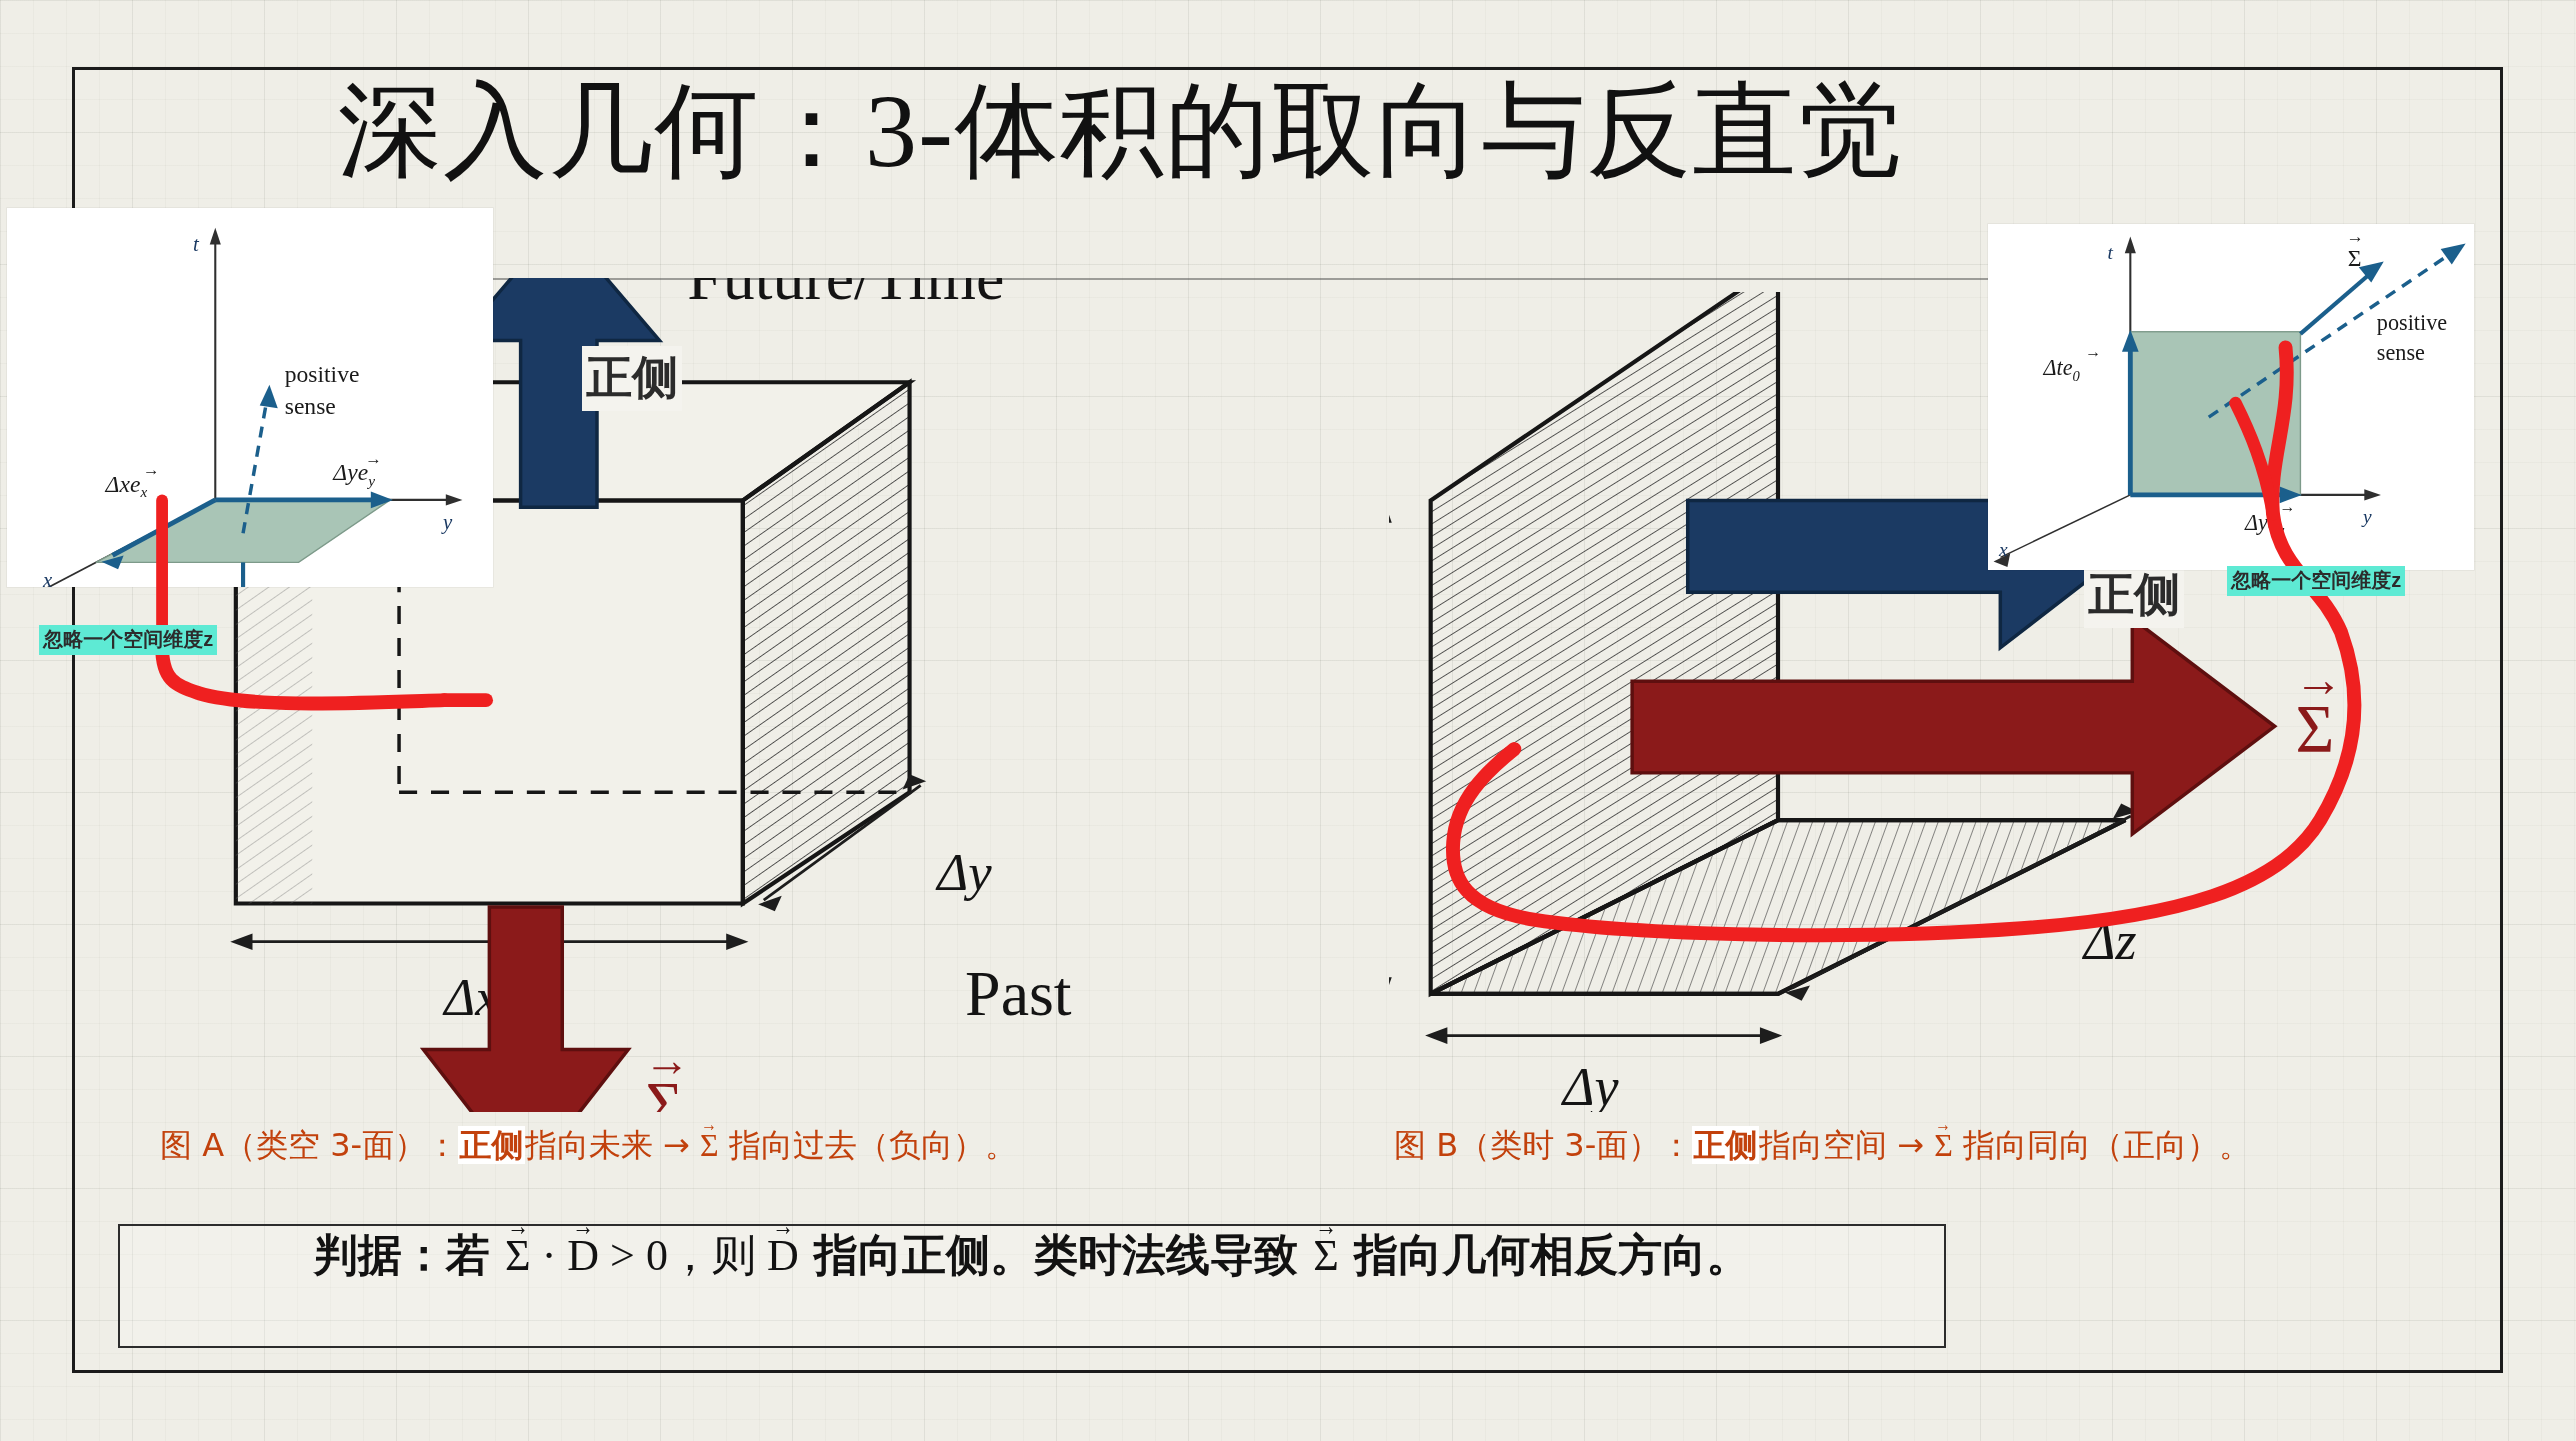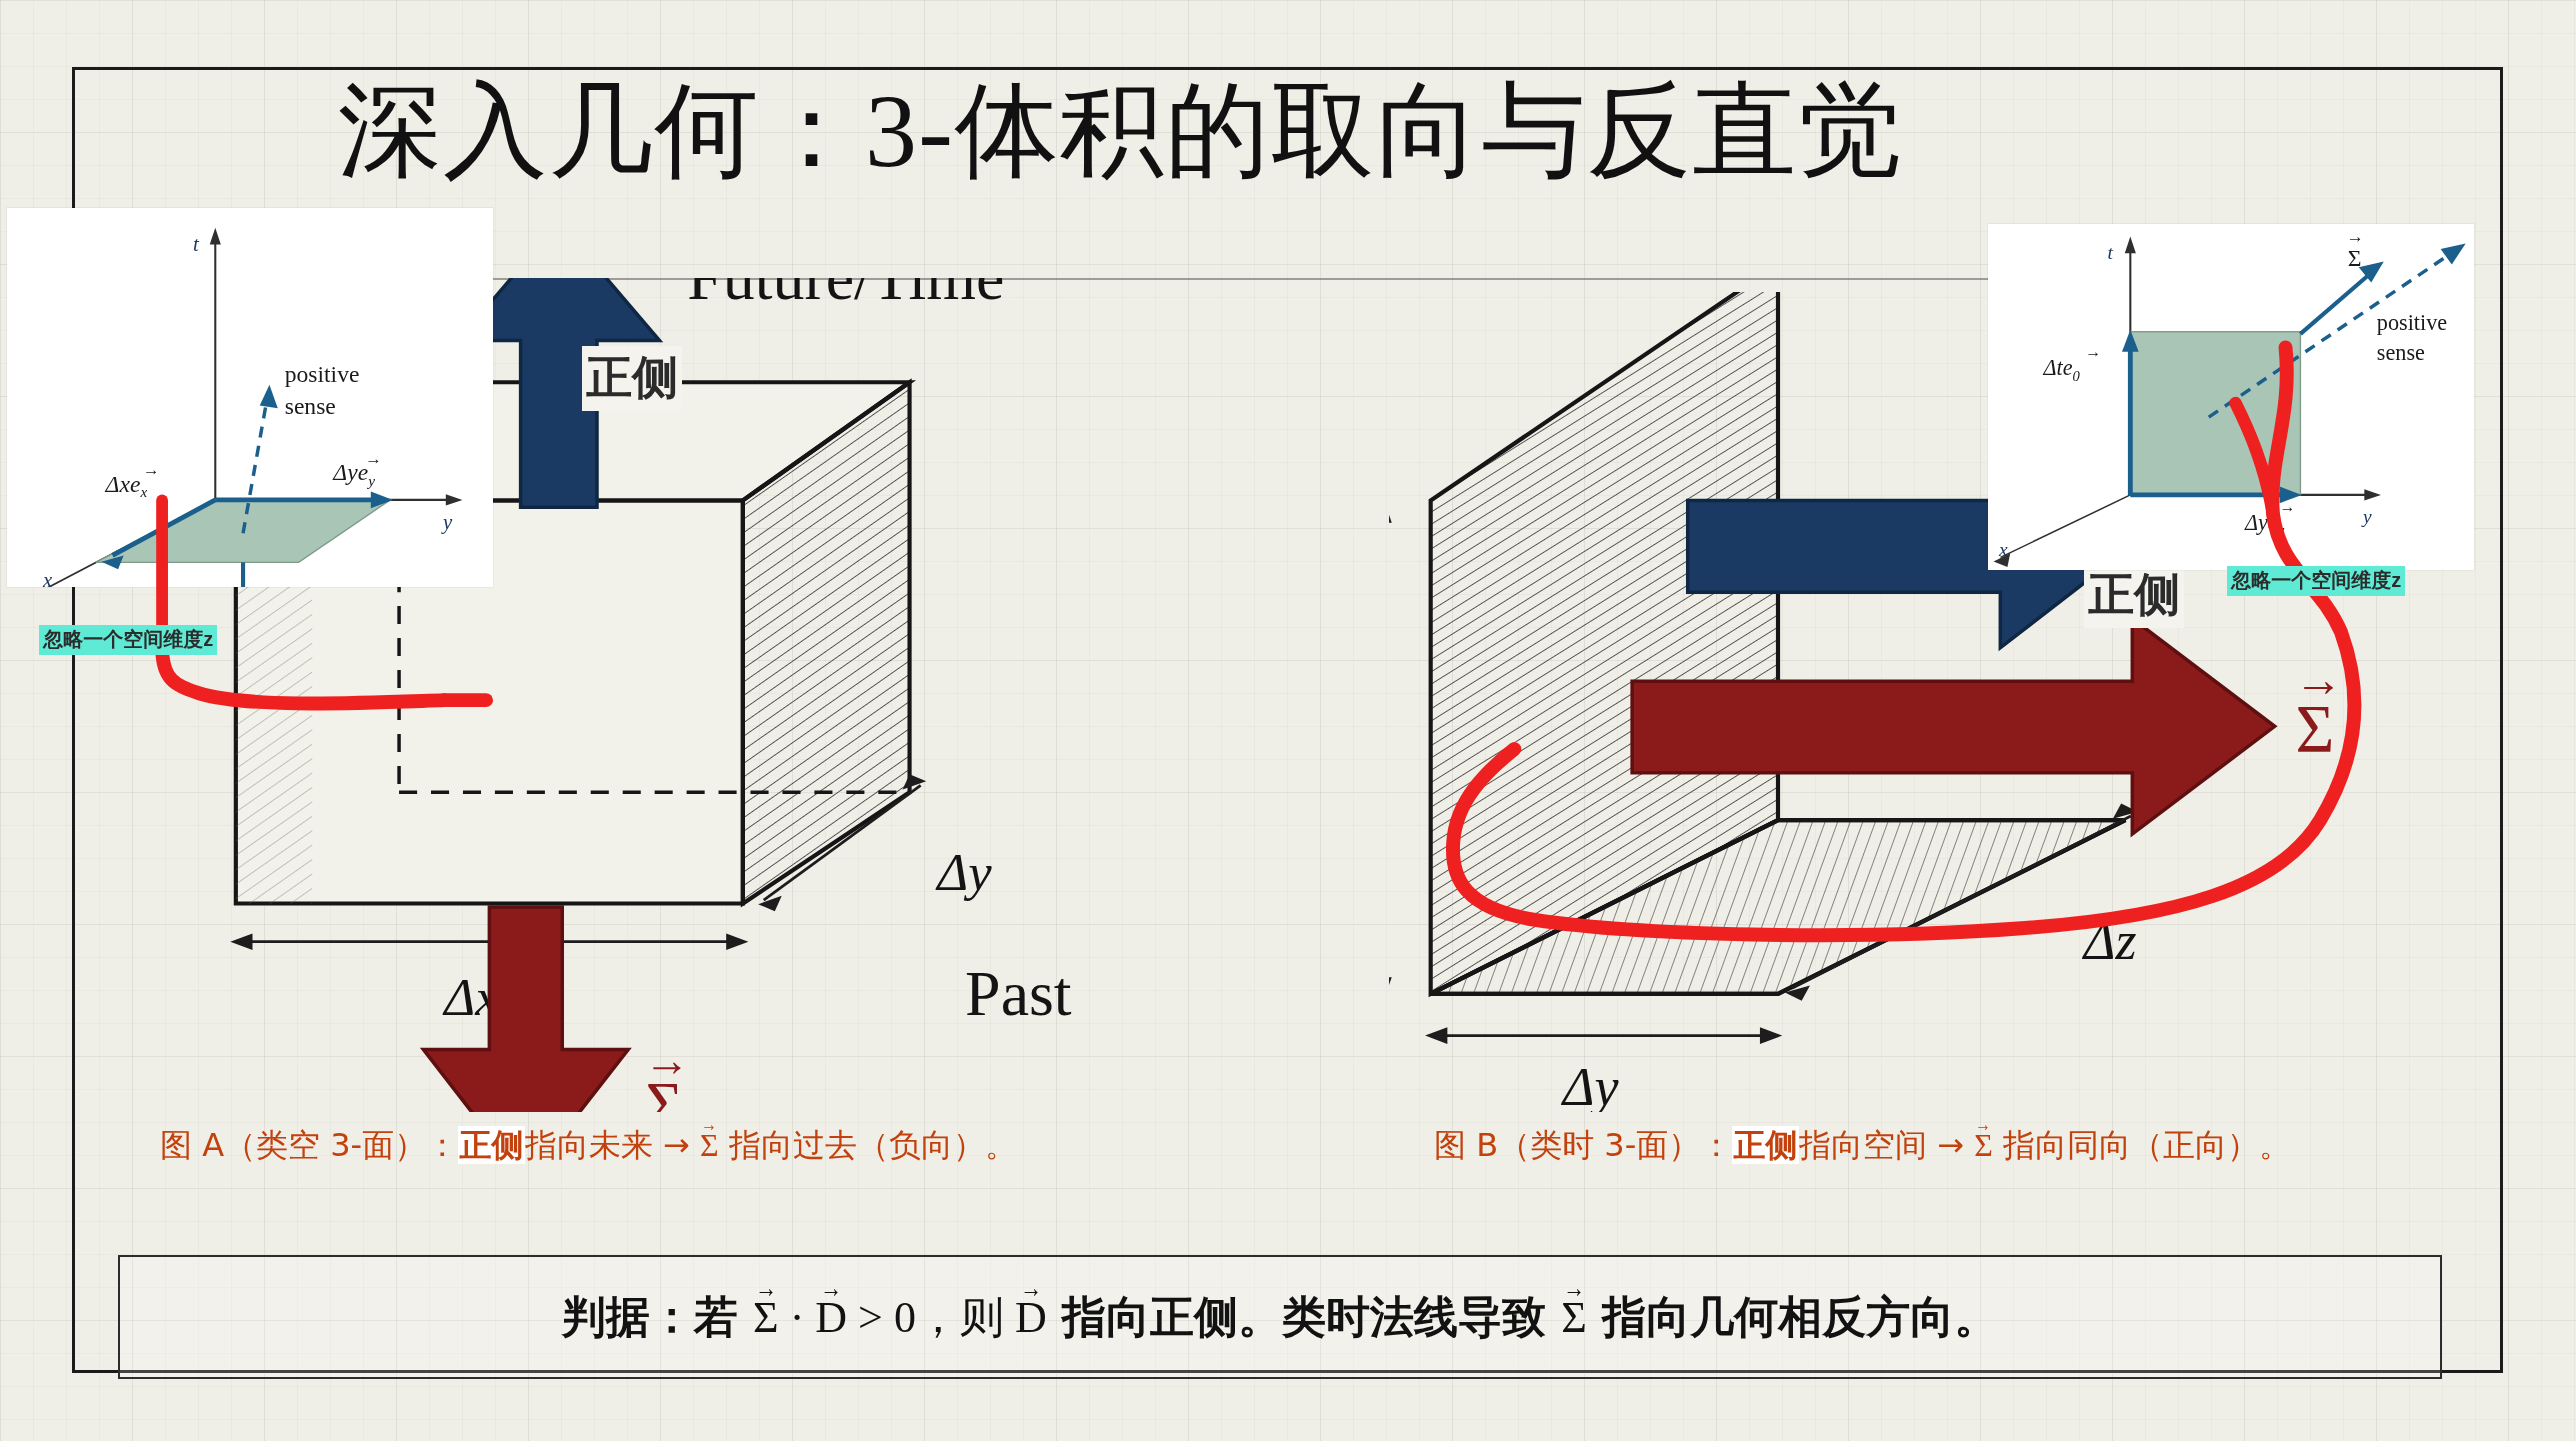--- a/index.html
+++ b/index.html
@@ -77,29 +77,29 @@
   #redpen-right{left:1424px;top:542px;width:1152px;height:528px;}
   #redpen-left svg,#redpen-right svg{display:block;width:100%;height:100%;overflow:visible;}
 
   
   .caption{
     position:absolute;top:1124px;
     font-family:"DejaVu Sans", sans-serif;
     font-size:32px;color:#c2410c;white-space:nowrap;
   }
   #caption-a{left:160px;}
-  #caption-b{left:1434px;}
+  #caption-b{left:1394px;}
   .caption .hl{background:#ffffff;font-weight:bold;padding:0 1.4px;}
   .caption .vec{font-family:"Liberation Serif", serif;}
 
   
   #conclusion{
-    position:absolute;left:118px;top:1255px;width:2324px;height:124px;
+    position:absolute;left:118px;top:1224px;width:1828px;height:124px;
     border:2.8px solid #2c2c2c;box-sizing:border-box;
-    display:flex;align-items:center;justify-content:center;
+    display:flex;justify-content:center;
     background:rgba(255,255,255,.18);
   }
   #conclusion-text{
     font-family:"DejaVu Sans", sans-serif;
     font-size:44px;font-weight:bold;color:#121212;white-space:nowrap;
   }
   #conclusion-text .lead{font-weight:bold;}
   #conclusion-text .math{font-family:"Liberation Serif", serif;font-weight:normal;}
 
   

